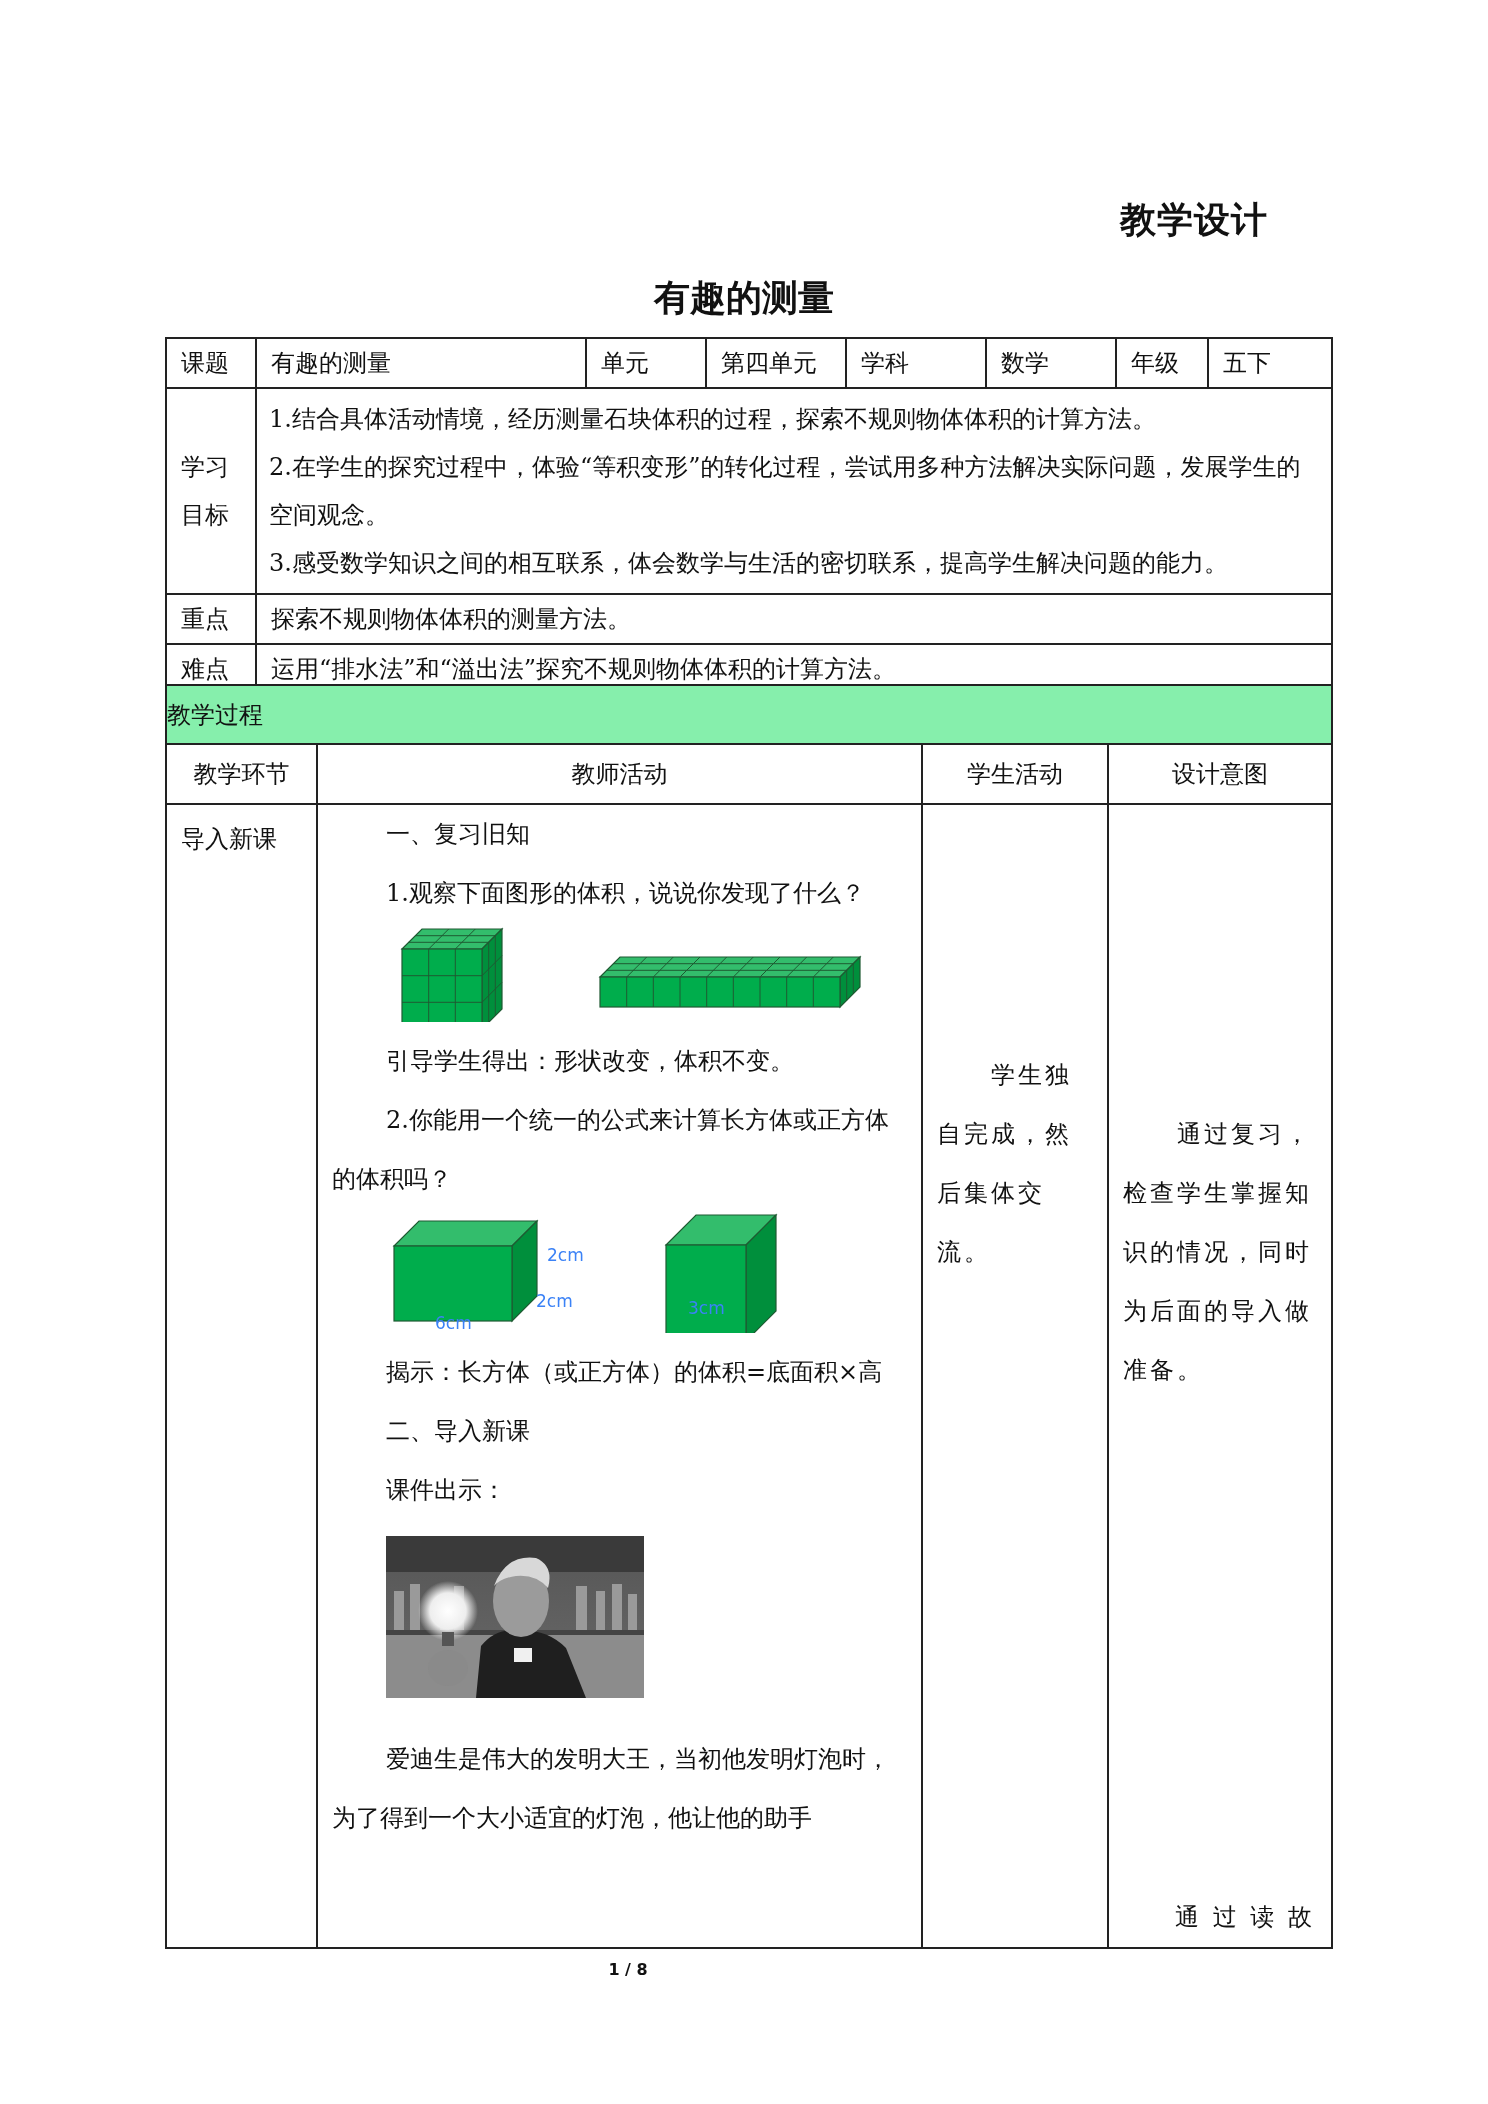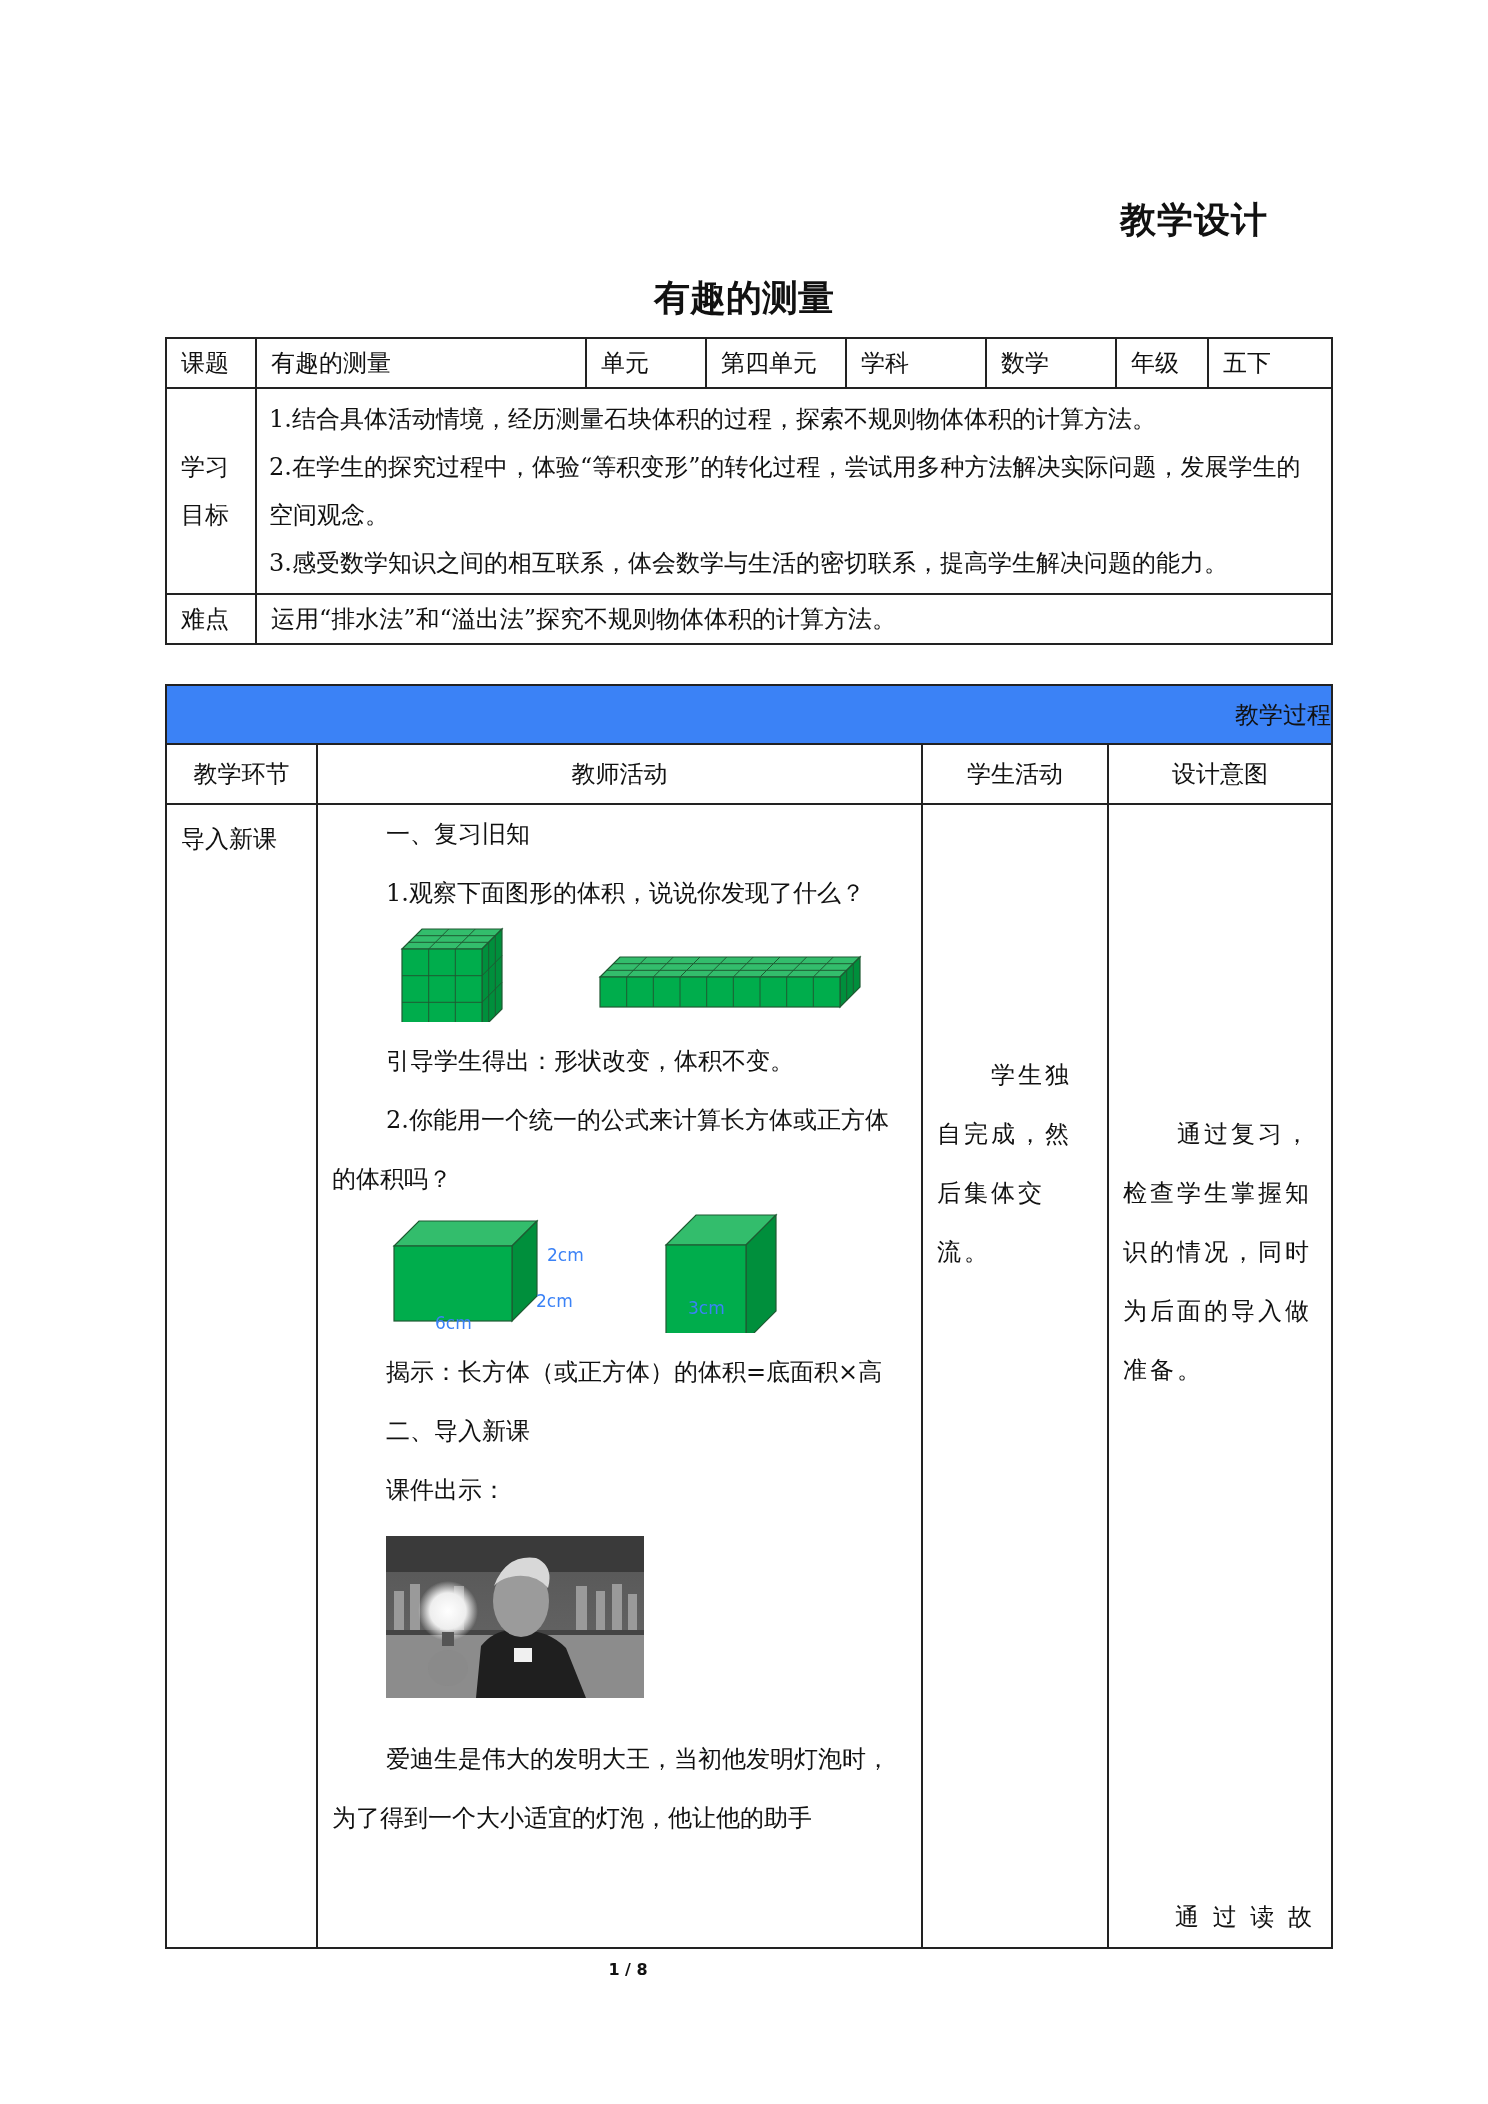--- a/index.html
+++ b/index.html
@@ -9,21 +9,21 @@
               font-family: "DejaVu Sans", sans-serif; letter-spacing: 1px; }
   .doc-title { position: absolute; left: 0; width: 1488px; top: 274px; text-align: center;
                font-size: 36px; font-weight: bold; font-family: "DejaVu Sans", sans-serif; }
   table { border-collapse: collapse; position: absolute; left: 165px; width: 1166px; table-layout: fixed; }
   td { border: 2px solid #222; padding: 0; vertical-align: middle; font-size: 24px; }
   #info { top: 337px; }
   #info td { padding-left: 14px; height: 48px; margin-left: 19px; }
   #info .goal-cell { padding: 6px 10px 6px 12px; line-height: 48px; }
   #info .goal-label { line-height: 48px; }
   #proc { top: 684px; }
-  .proc-head { background: #3b82f6; text-align: right; height: 57px; }
+  .proc-head { background: #86efac; text-align: left; height: 57px; }
   .col-head td { text-align: center; height: 58px; margin-left: 23px; }
   .body-row td { vertical-align: top; }
   .stage-cell { padding: 18px 0 0 14px; }
   .teacher-cell { padding: 0 10px 0 14px; }
   .para { line-height: 59px; text-indent: 54px; margin: 0; }
   .fig-row { height: 95px; position: relative; margin: 4px 0 10px 0; }
   .fig-row2 { height: 120px; position: relative; margin: 4px 0 10px 0; }
   .photo-wrap { height: 190px; position: relative; margin: 10px 0 10px 0; }
   .student-cell { padding: 0 16px 0 14px; }
   .intent-cell { padding: 0 12px 0 14px; }
@@ -63,20 +63,24 @@
   <tr>
     <td class="goal-label">
       <div>学习</div>
       <div>目标</div>
     </td>
     <td colspan="7" class="goal-cell">
       <div>1.结合具体活动情境，经历测量石块体积的过程，探索不规则物体体积的计算方法。</div>
       <div>2.在学生的探究过程中，体验“等积变形”的转化过程，尝试用多种方法解决实际问题，发展学生的空间观念。</div>
       <div>3.感受数学知识之间的相互联系，体会数学与生活的密切联系，提高学生解决问题的能力。</div>
     </td>
+  </tr>
+  <tr>
+    <td>重点</td>
+    <td colspan="7">探索不规则物体体积的测量方法。</td>
   </tr>
   <tr>
     <td>难点</td>
     <td colspan="7">运用“排水法”和“溢出法”探究不规则物体体积的计算方法。</td>
   </tr>
 </tbody>
   </table>
 
 <table id="proc">
   <colgroup>

